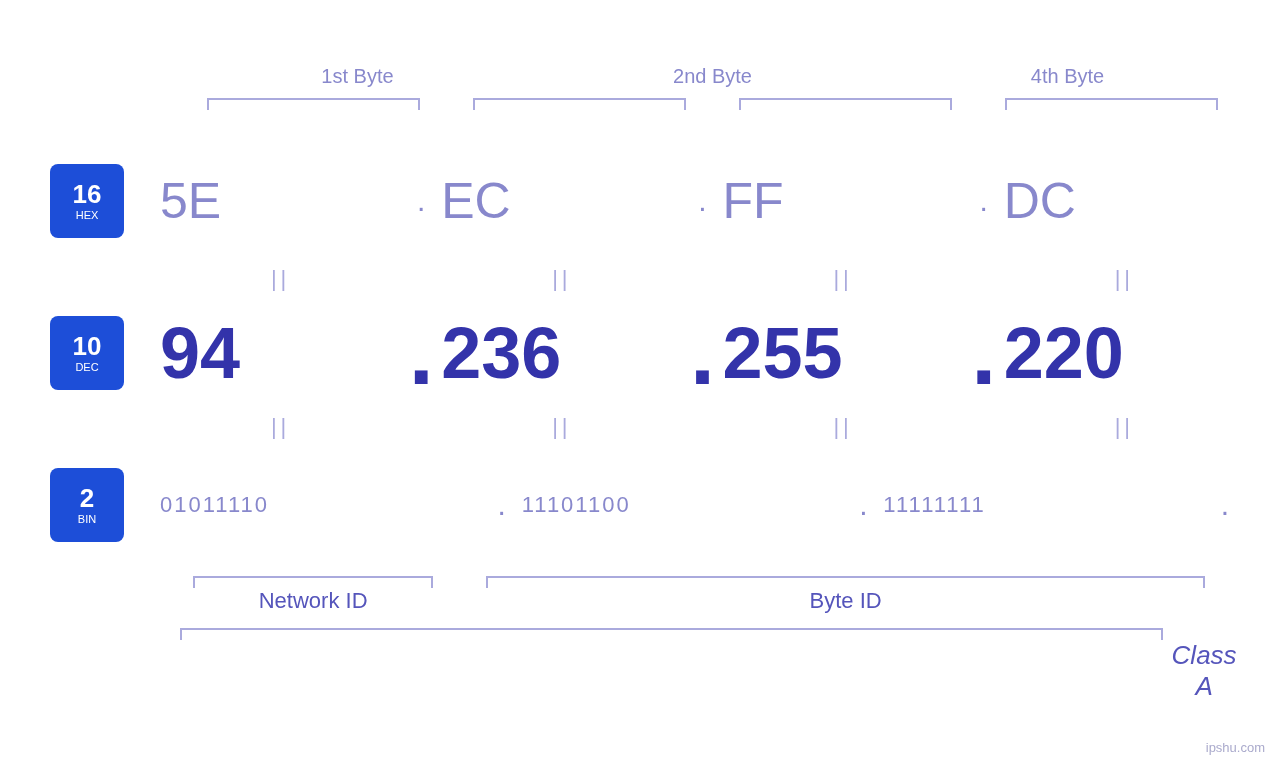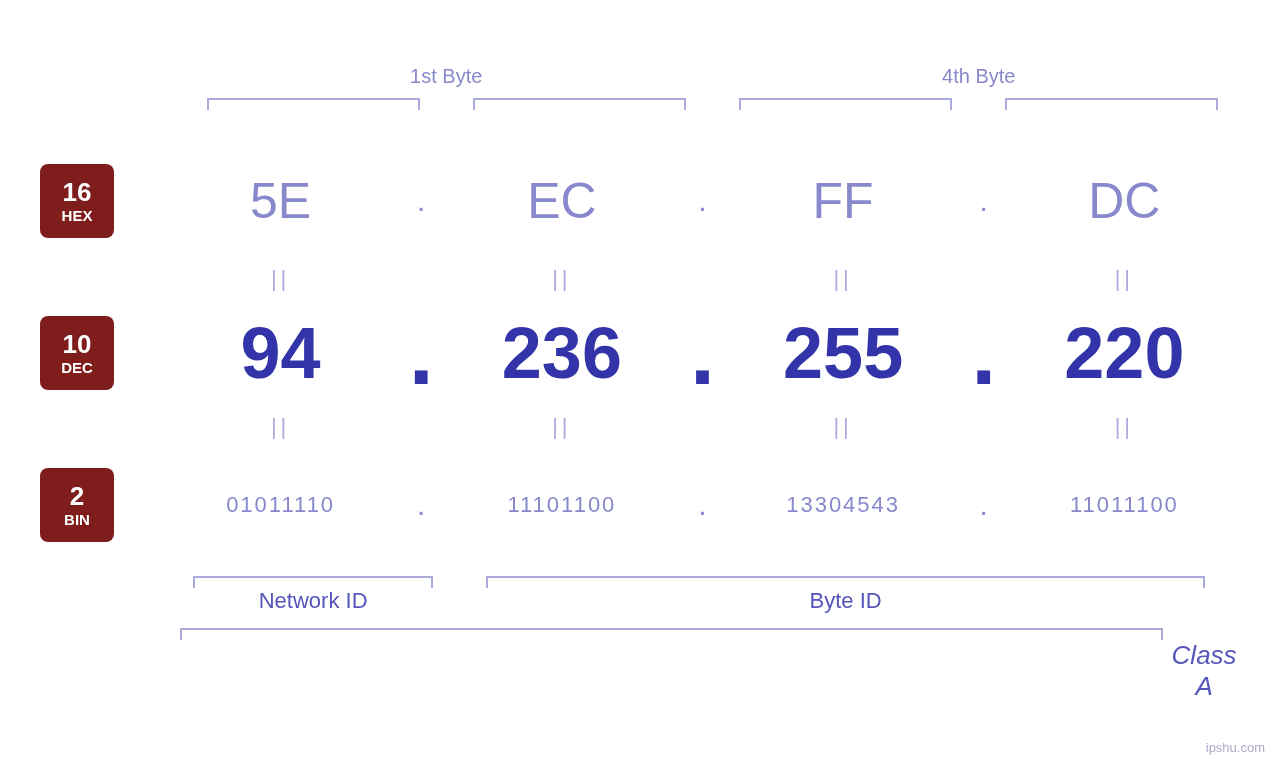--- a/index.html
+++ b/index.html
@@ -78,45 +78,44 @@
       right: 10%;
       top: 0;
       width: 2px;
       height: 12px;
       background: #aaaadd;
     }
 
     .badge {
       width: 74px;
       height: 74px;
-      background: #7f1d1d;
+      background: #1d4ed8;
       border-radius: 8px;
       display: flex;
       flex-direction: column;
       align-items: center;
       justify-content: center;
       color: white;
-      margin: 18px 0;
+      margin: 18px 10px;
     }
 
     .badge-num {
       font-size: 26px;
       font-weight: bold;
       line-height: 1;
     }
 
     .badge-label {
-      font-size: 15px;
-      font-weight: 700;
+      font-size: 11px;
+      font-weight: 400;
       margin-top: 2px;
     }
 
     .cell-value {
       flex: 1;
-      text-align: center;
     }
 
     .cell-dot {
       width: 40px;
       text-align: center;
       color: #8888cc;
       font-size: 30px;
     }
 
     
@@ -306,20 +305,21 @@
       justify-content: flex-start;
     }
   </style>
 </head>
 <body>
 
 <div class="main-container">
 
   <div class="byte-headers">
     <div class="byte-header">1st Byte</div>
+    <div class="byte-header">2nd Byte</div>
     <div class="byte-header">4th Byte</div>
   </div>
 
   <div class="bracket-row">
     <div class="bracket">
       <div class="bracket-end-right"></div>
     </div>
     <div class="bracket">
       <div class="bracket-end-right"></div>
     </div>
@@ -410,26 +410,23 @@
     </div>
     <div class="cell-value">
       <span class="bin-value">01011110</span>
     </div>
     <div class="cell-dot">.</div>
     <div class="cell-value">
       <span class="bin-value">11101100</span>
     </div>
     <div class="cell-dot">.</div>
     <div class="cell-value">
-      <span class="bin-value">13304543</span>
-    </div>
-    <div class="cell-dot">.</div>
-    <div class="cell-value">
-      <span class="bin-value">11011100</span>
-    </div>
+      <span class="bin-value">11111111</span>
+    </div>
+    <div class="cell-dot">.</div>
   </div>
 
   <div class="id-section">
 
     <div class="network-id-bracket">
       <div class="bracket-line"></div>
       <div class="id-label">Network ID</div>
     </div>
 
     <div class="host-id-bracket">

